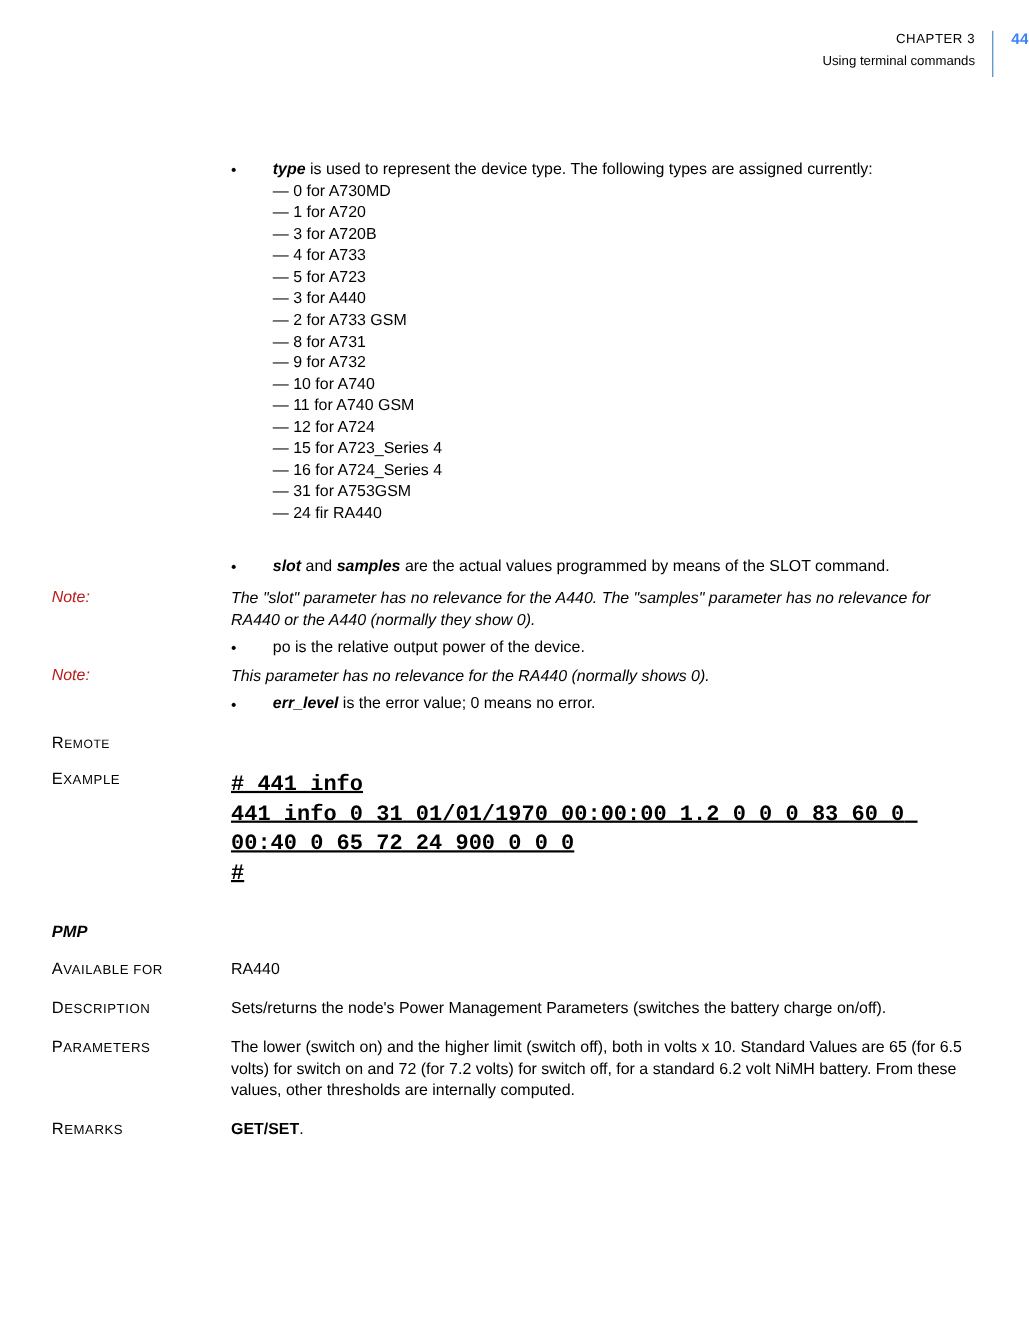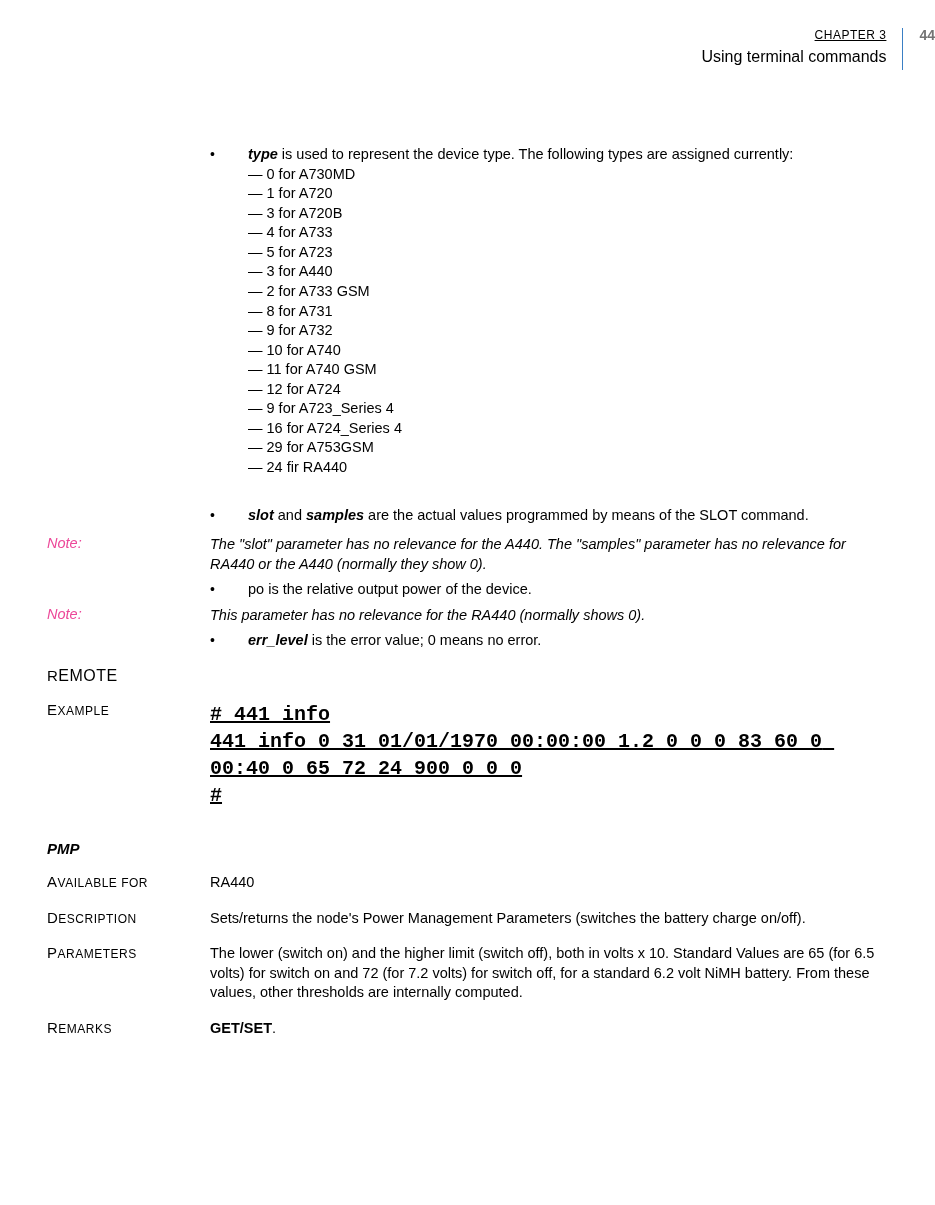--- a/index.html
+++ b/index.html
@@ -28,32 +28,31 @@
   .header-text {
     text-align: right;
     padding-right: 16px;
     border-right: 1.5px solid #3a7fc4;
     min-height: 42px;
   }
   .chapter {
     font-size: 12px;
     color: #000;
     letter-spacing: 0.5px;
-    text-decoration: underline;
   }
   .subtitle {
-    font-size: 16px;
+    font-size: 12px;
     color: #000;
     margin-top: 6px;
   }
   .page-num-box {
     padding-left: 16px;
     font-size: 14px;
     font-weight: bold;
-    color: #737373;
+    color: #3b82f6;
     line-height: 14px;
   }
   .content {
     position: absolute;
     top: 145px;
     left: 47px;
     width: 840px;
   }
   .row {
     display: flex;
@@ -90,21 +89,21 @@
   }
   .dash-list > div {
     line-height: 1.35;
   }
   .italic { font-style: italic; font-weight: bold; }
   .bold { font-weight: bold; }
   .note-label {
     width: 163px;
     flex-shrink: 0;
     font-style: italic;
-    color: #ec4899;
+    color: #b91c1c;
     font-size: 14.5px;
   }
   .note-body {
     flex: 1;
     font-style: italic;
     line-height: 1.35;
     font-size: 14.5px;
   }
   .mono {
     font-family: "Courier New", Courier, monospace;
@@ -153,23 +152,23 @@
               <div>— 3 for A720B</div>
               <div>— 4 for A733</div>
               <div>— 5 for A723</div>
               <div>— 3 for A440</div>
               <div>— 2 for A733 GSM</div>
               <div>— 8 for A731</div>
               <div>— 9 for A732</div>
               <div>— 10 for A740</div>
               <div>— 11 for A740 GSM</div>
               <div>— 12 for A724</div>
-              <div>— 9 for A723_Series 4</div>
+              <div>— 15 for A723_Series 4</div>
               <div>— 16 for A724_Series 4</div>
-              <div>— 29 for A753GSM</div>
+              <div>— 31 for A753GSM</div>
               <div>— 24 fir RA440</div>
             </div>
           </div>
         </div>
       </div>
     </div>
 
     <div class="gap-lg"></div>
 
     <div class="row">
@@ -214,21 +213,21 @@
           <div class="bullet-body">
             <span class="italic">err_level</span><span> is the error value; 0 means no error.</span>
           </div>
         </div>
       </div>
     </div>
 
     <div class="gap-md"></div>
 
     <div class="row">
-      <div class="label-col"><span style="font-size:15px;">R</span><span style="font-size:16px; letter-spacing:0.5px;margin-top:44px;">EMOTE</span></div>
+      <div class="label-col"><span style="font-size:15px;">R</span><span style="font-size:11px; letter-spacing:0.5px;margin-top:44px;">EMOTE</span></div>
     </div>
 
     <div class="gap-md"></div>
 
     <div class="row">
       <div class="label-col"><span style="font-size:15px;">E</span><span style="font-size:12px; letter-spacing:0.5px;margin-top:43px;">XAMPLE</span></div>
       <div class="body-col">
         <div class="mono"># 441 info
 441 info 0 31 01/01/1970 00:00:00 1.2 0 0 0 83 60 0 00:40 0 65 72 24 900 0 0 0
 #</div>

